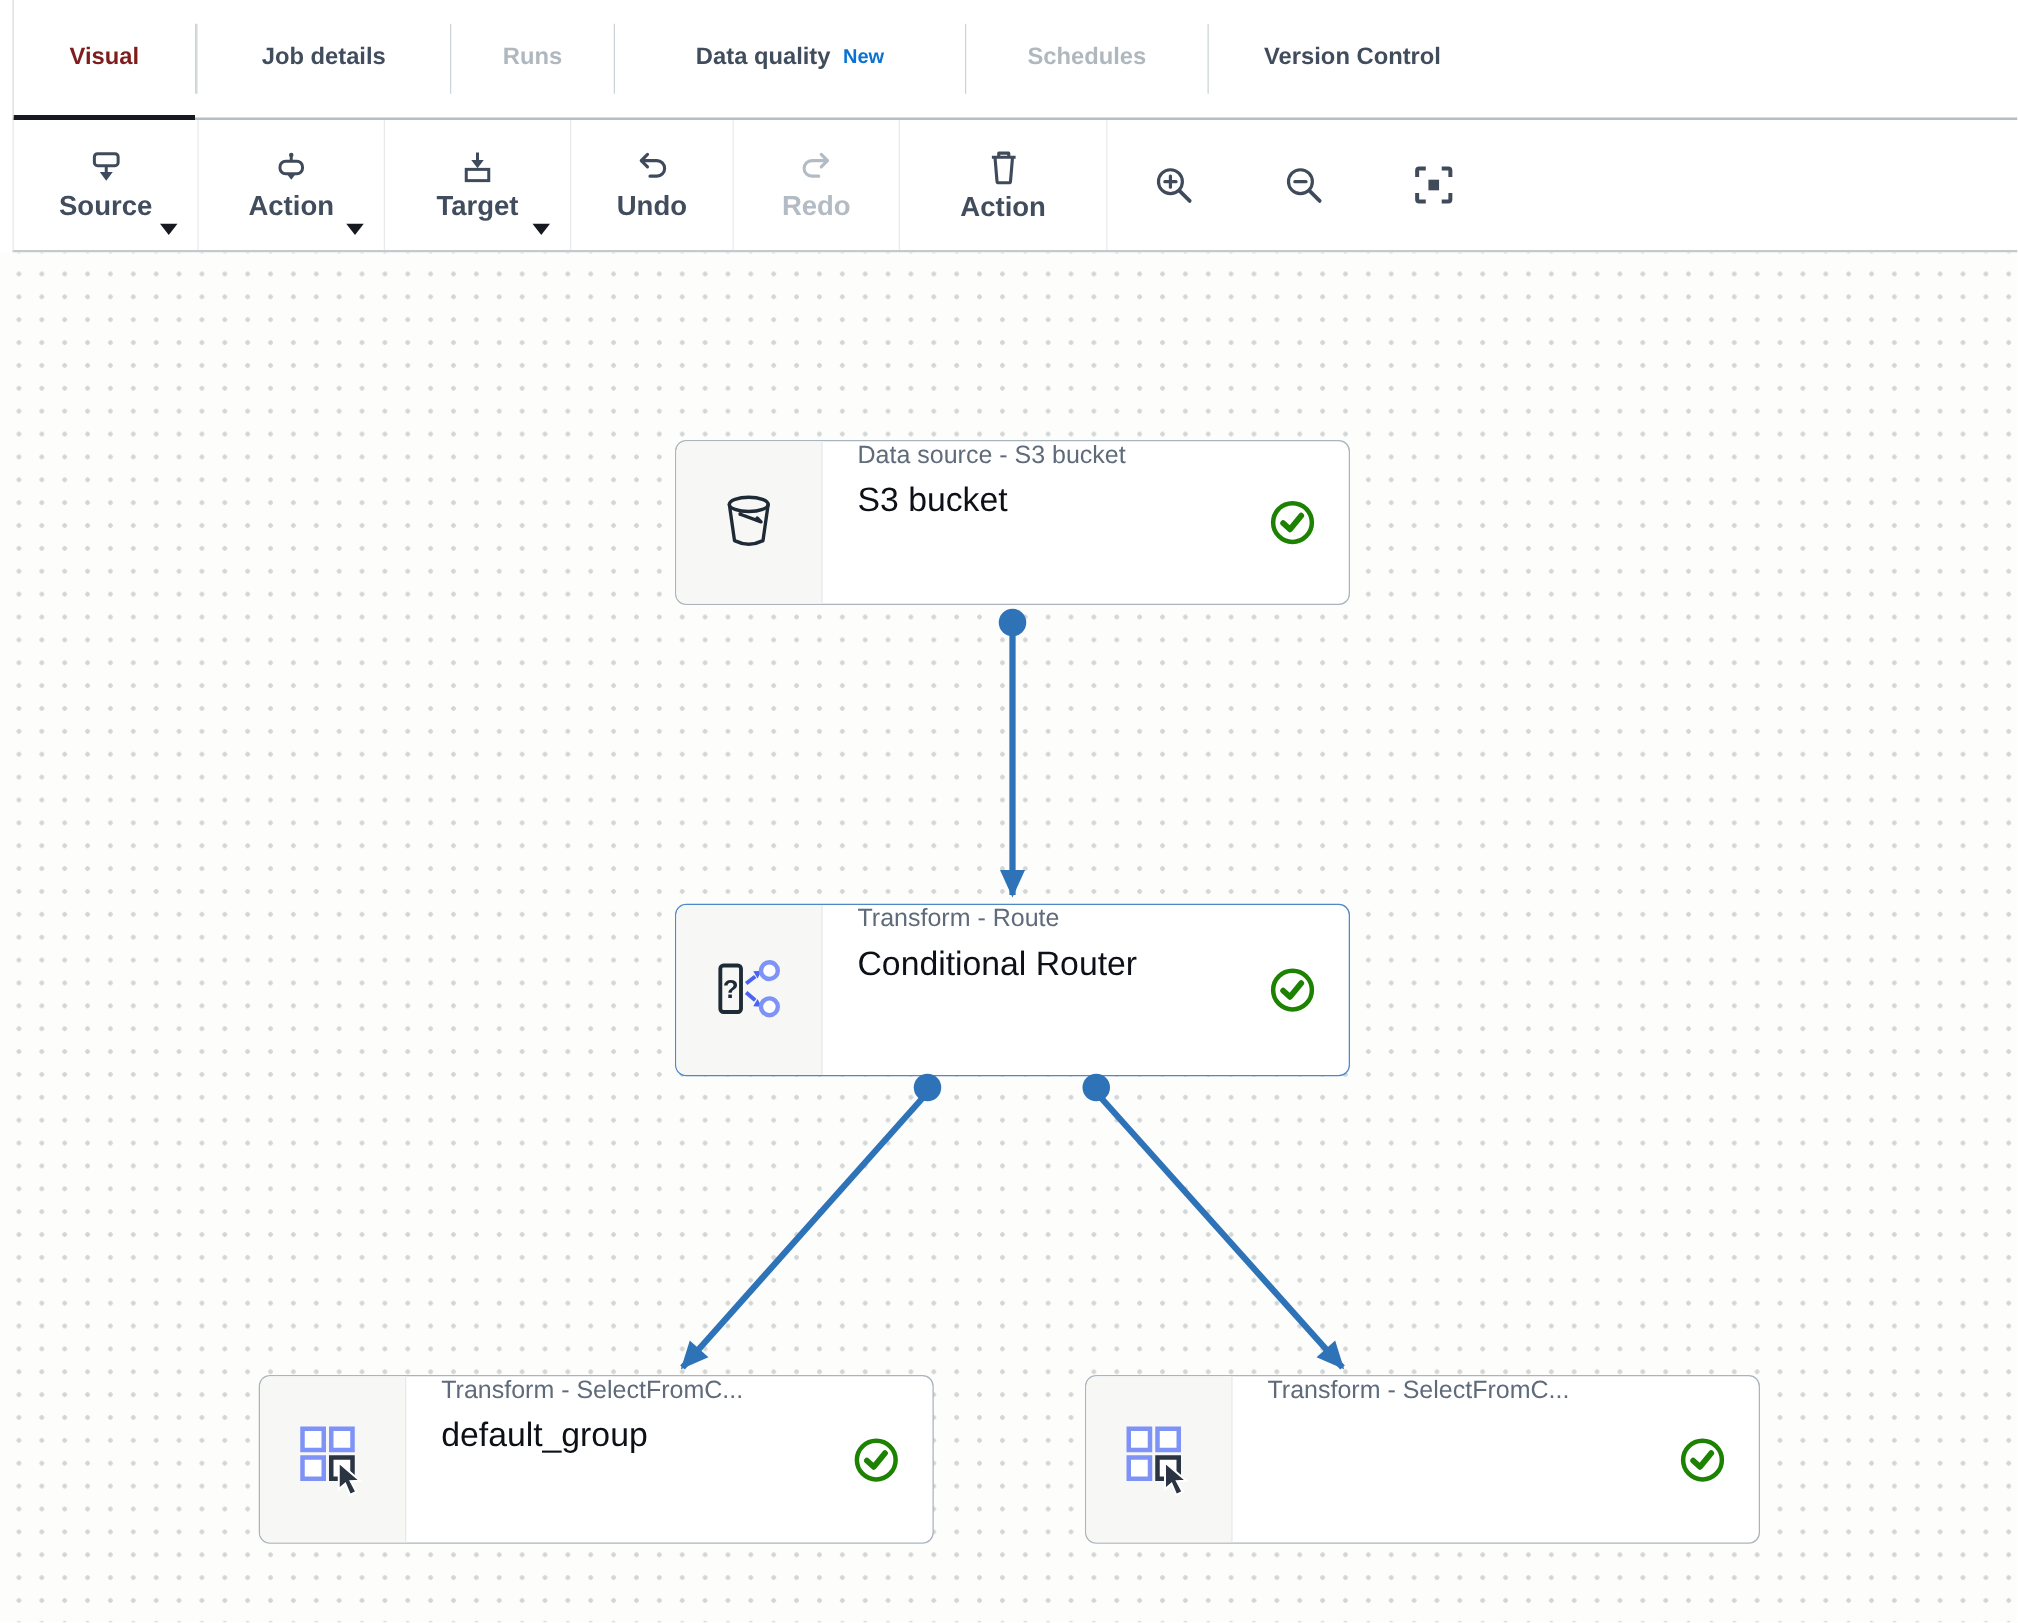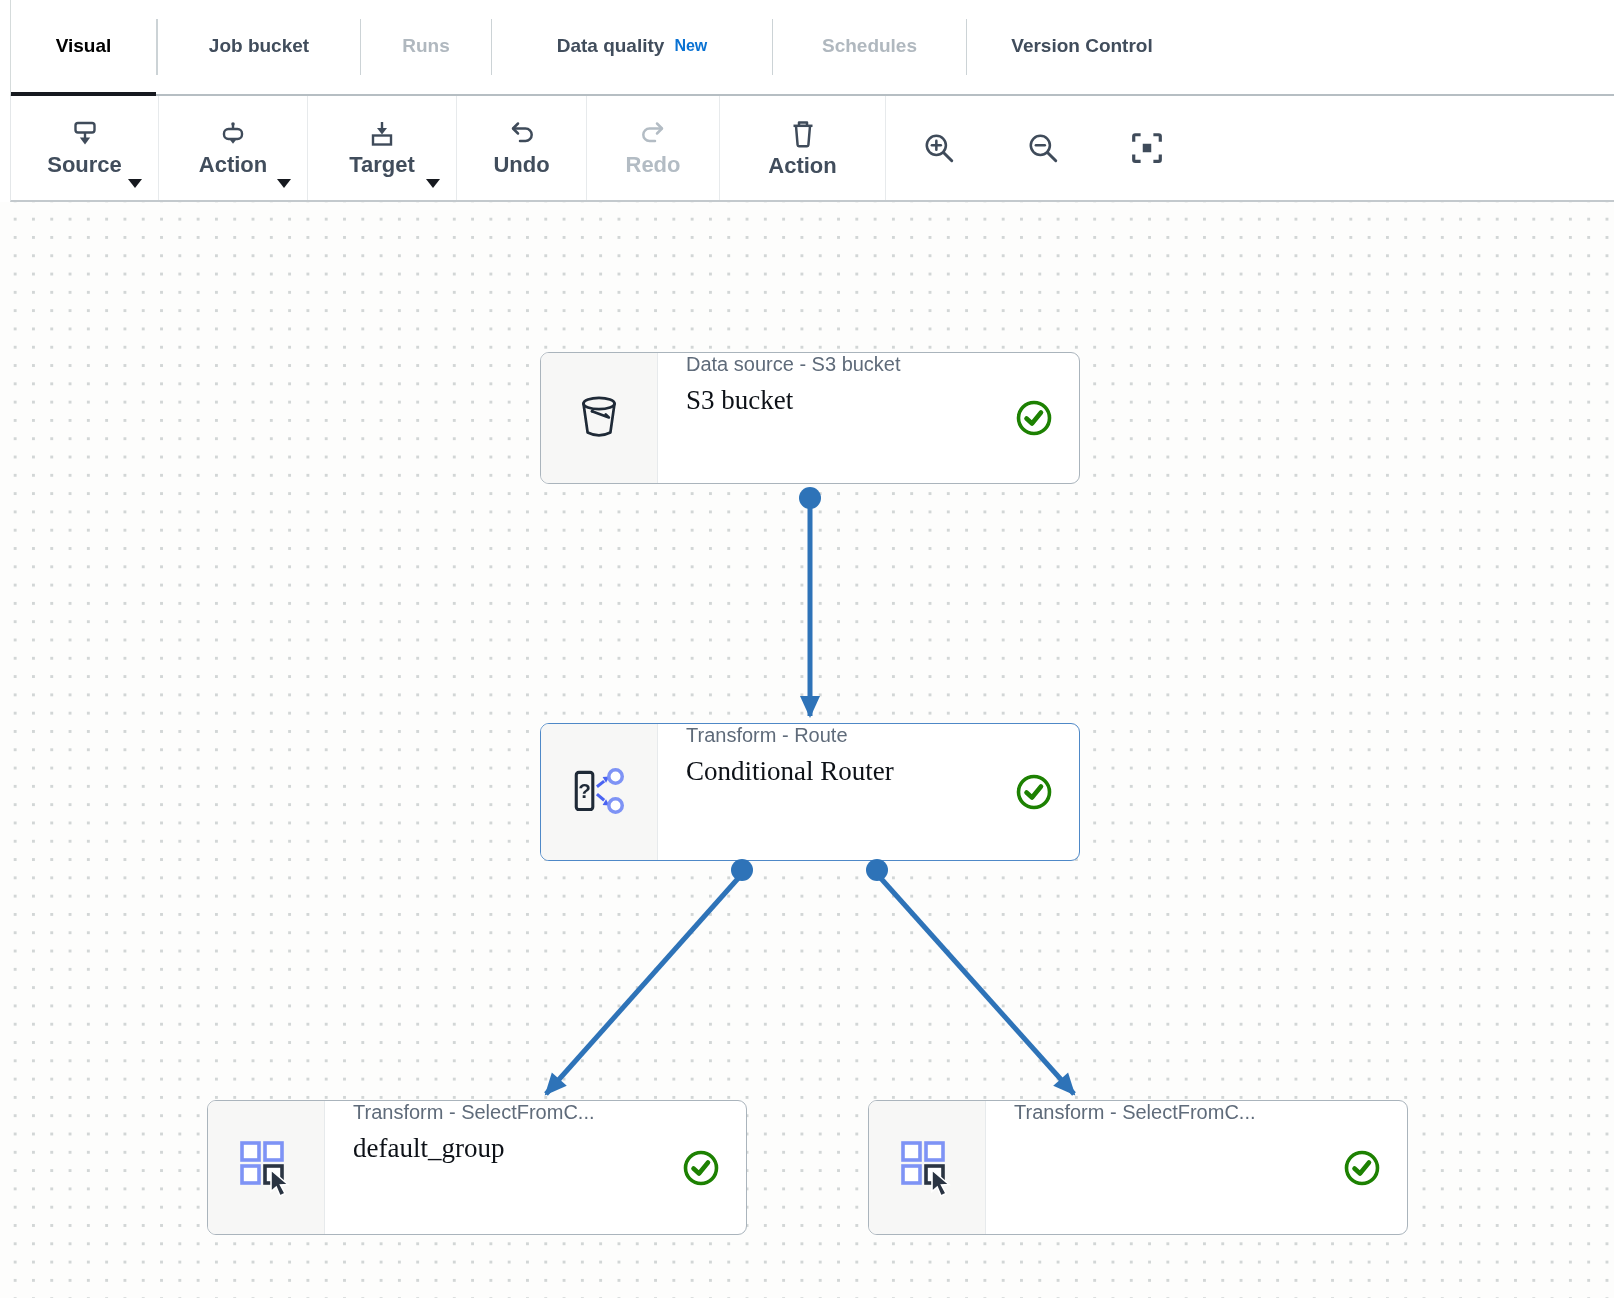--- a/index.html
+++ b/index.html
@@ -10,21 +10,21 @@
   .tabbar{
     height:96px; margin-left:10px; border-left:1px solid #d5dbdb;
     border-bottom:2px solid #b6bec3; display:flex; align-items:stretch;
     background:#fff;
   }
   .tab{
     display:flex; align-items:center; justify-content:center; gap:10px;
     font-size:19px; font-weight:700; color:#414d5c; cursor:pointer;
     border-bottom:4px solid transparent; margin-bottom:-2px;
   }
-  .tab.active{ color:#000000; border-bottom-color:#16191f; }
+  .tab.active{ color:#7f1d1d; border-bottom-color:#16191f; }
   .tab.disabled{ color:#b0b8bf; cursor:default;align-items:center; }
   .tab-div{ width:1px; background:#ccd3d6; align-self:center; height:56px; }
   .badge-new{ color:#0972d3; font-size:16px; font-weight:700; }
 
   
   .toolbar{
     height:106px; margin-left:10px; border-left:1px solid #e4e7e9;
     border-bottom:2px solid #c3c9cd; display:flex; align-items:stretch; background:#fff;
   }
   .tool{
@@ -59,34 +59,34 @@
   .node.selected{ border:1.6px solid #4e88c7; }
   .node-icon-cell{
     width:117px; flex:0 0 117px; background:#f7f7f6; border-right:1px solid #e7eaec;
     display:flex; align-items:center; justify-content:center;
   }
   .node-body{
     flex:1; display:flex; flex-direction:column; 
     gap:9px; padding-left:28px;
   }
   .node-type{ font-size:20px; color:#5f6b7a; }
-  .node-name{ font-size:27px; color:#0d1117;font-family:Liberation Serif, serif; }
+  .node-name{ font-size:27px; color:#0d1117; }
   .node-status{ flex:0 0 64px; display:flex; align-items:center; justify-content:flex-start; }
 </style>
 </head>
 <body>
 
 <div class="tabbar">
   <div class="tab active" style="width:145px">
       <span>Visual</span>
     </div>
   <div class="tab-div"></div>
   <div class="tab-div"></div>
   <div class="tab" style="width:202px">
-      <span>Job bucket</span>
+      <span>Job details</span>
     </div>
   <div class="tab-div"></div>
   <div class="tab disabled" style="width:130px">
       <span>Runs</span>
     </div>
   <div class="tab-div"></div>
   <div class="tab" style="width:280px">
     <span>Data quality</span>
     <span class="badge-new">New</span>
   </div>

